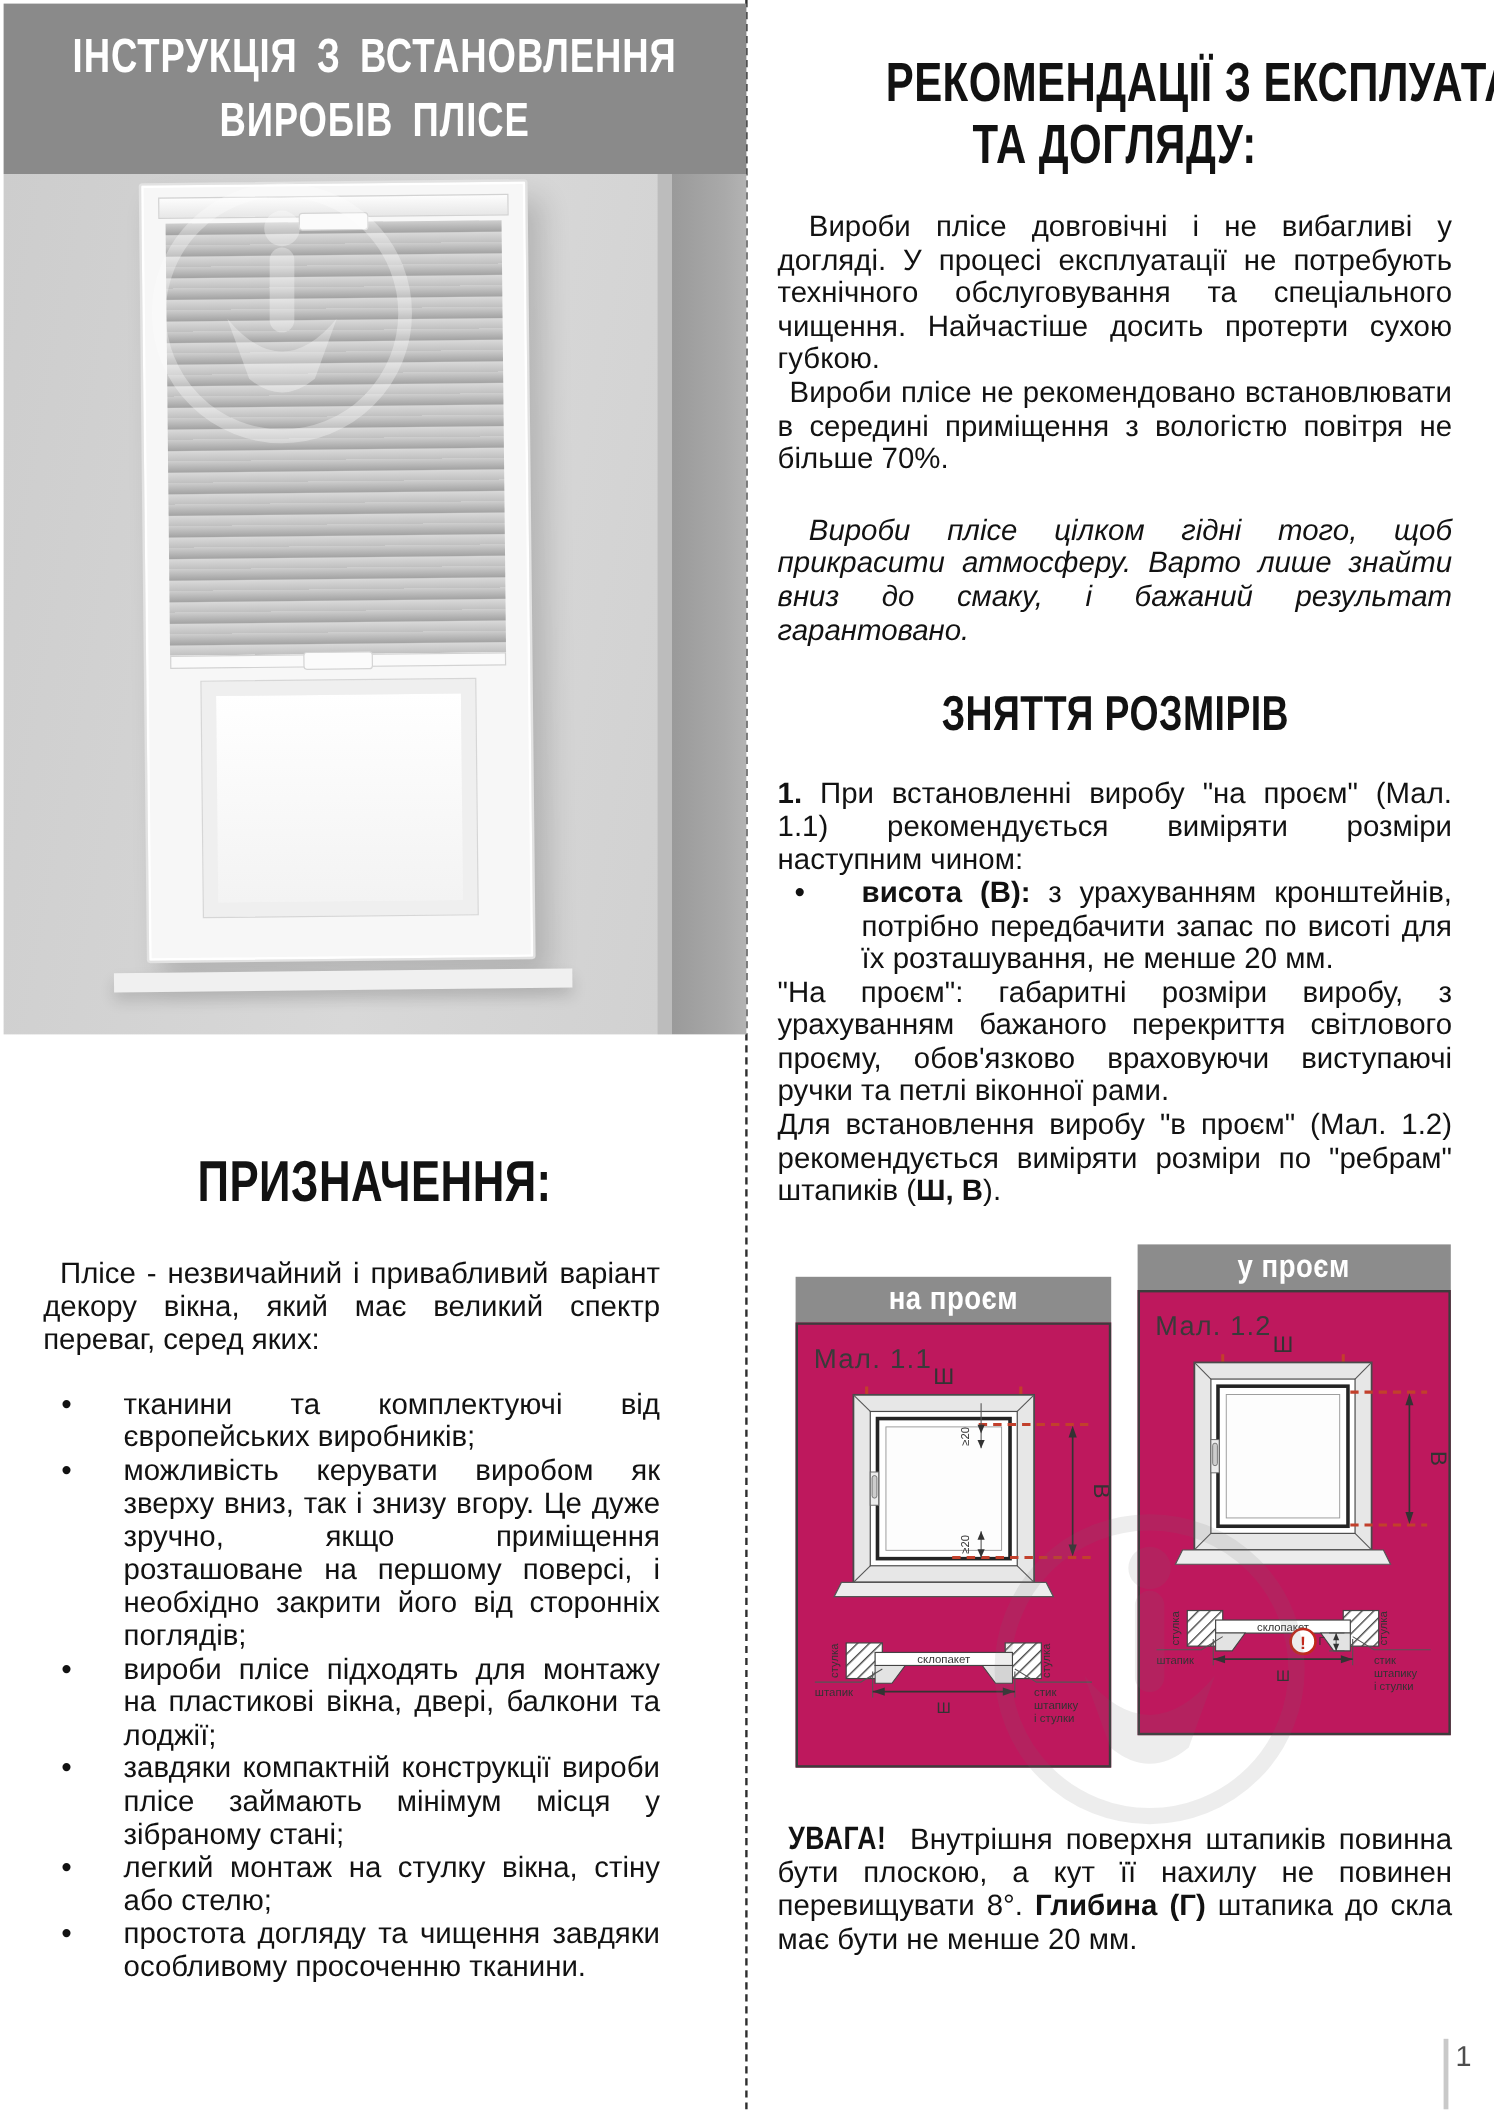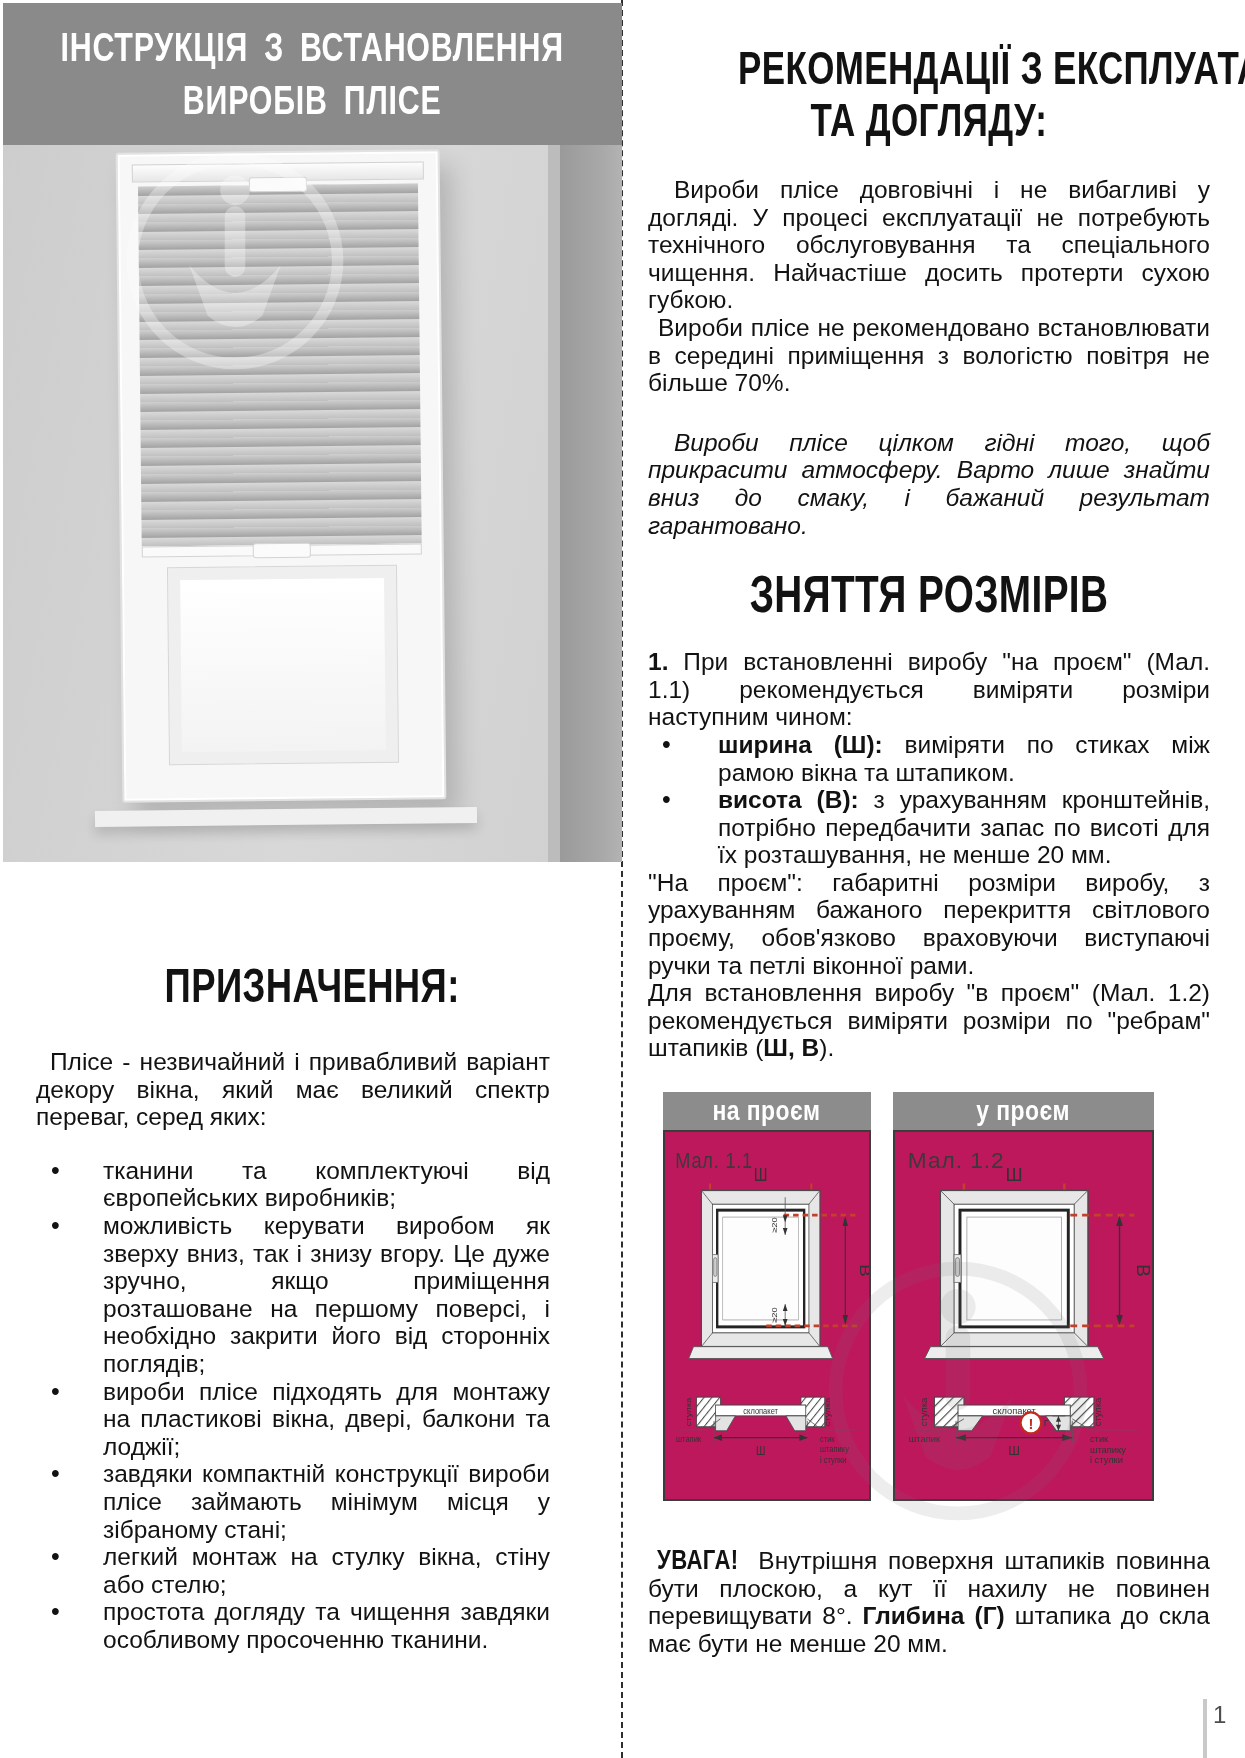--- a/index.html
+++ b/index.html
@@ -55,28 +55,28 @@
   .left-bullets { margin:26px 72px 0 33px; list-style:none; }
   .left-bullets li { position:relative; padding-left:67px; }
   .left-bullets li::before { content:"•"; position:absolute; left:15px; top:0; font-size:25px; }
 
   
   .right-col { position:absolute; left:648px; top:0; width:562px; }
   .care-heading { margin-top:42px; text-align:center; font-size:46px; line-height:52px; color:#121212; }
   .p1 { margin-top:30px; text-indent:26px; }
   .p2 { margin-top:0; text-indent:10px; }
   .p3 { margin-top:32px; font-style:italic; text-indent:26px; }
-  .sizes-heading { margin-top:28px; text-align:center; font-size:51px; line-height:55px; color:#121212; }
+  .sizes-heading { margin-top:28px; text-align:center; font-size:41px; line-height:55px; color:#121212; }
   .step { margin-top:26px; }
   .measure-bullets { margin-top:0; list-style:none; }
   .measure-bullets li { position:relative; padding-left:70px; font-size:24.5px; line-height:27.6px; text-align:justify; }
   .measure-bullets li::before { content:"•"; position:absolute; left:14px; top:0; font-size:25px; }
 
   .diag-row { display:flex; gap:22px; margin-left:15px; margin-top:30px; }
-  .panel1 { width:208px; }
+  .panel1 { width:263px;margin-top:27px; }
   .panel2 { width:261px; }
   .panel-h { height:38px; background:#8c8c8c; color:#fff; display:flex; align-items:center; justify-content:center; }
   .panel-h .cond { font-size:27px; transform:scaleX(0.85); }
   .panel-b { height:371px; border:2px solid #3c3c3c; background:#be185d; position:relative; }
   .panel-b svg { position:absolute; inset:0; width:100%; height:100%; }
 
   .attention { margin-top:46px; }
   .cond-sm { display:inline-block; font-weight:700; transform:scaleX(0.82); font-size:27px; letter-spacing:0.5px; }
 
   
@@ -157,21 +157,20 @@
   <p class="bodytext p2">Вироби плісе не рекомендовано встановлювати в середині приміщення з вологістю повітря не більше 70%.</p>
   <p class="bodytext p3">Вироби плісе цілком гідні того, щоб прикрасити атмосферу. Варто лише знайти вниз до смаку, і бажаний результат гарантовано.</p>
 
   <div class="sizes-heading">
     <span class="cond">ЗНЯТТЯ РОЗМІРІВ</span>
   </div>
 
   <p class="bodytext step"><b>1.</b> <span>При встановленні виробу "на проєм" (Мал. 1.1) рекомендується виміряти розміри наступним чином:</span></p>
 
   <ul class="measure-bullets">
-    <li><b>ширина (Ш):</b> <span>виміряти по стиках між рамою вікна та штапиком.</span></li>
     <li><b>висота (В):</b> <span>з урахуванням кронштейнів, потрібно передбачити запас по висоті для їх розташування, не менше 20 мм.</span></li>
   </ul>
 
   <p class="bodytext">"На проєм": габаритні розміри виробу, з урахуванням бажаного перекриття світлового проєму, обов'язково враховуючи виступаючі ручки та петлі віконної рами.</p>
   <p class="bodytext"><span>Для встановлення виробу "в проєм" (Мал. 1.2) рекомендується виміряти розміри по "ребрам" штапиків (</span><b>Ш, В</b><span>).</span></p>
 
   <div class="diag-row">
 
     <div class="panel1">
       <div class="panel-h">

